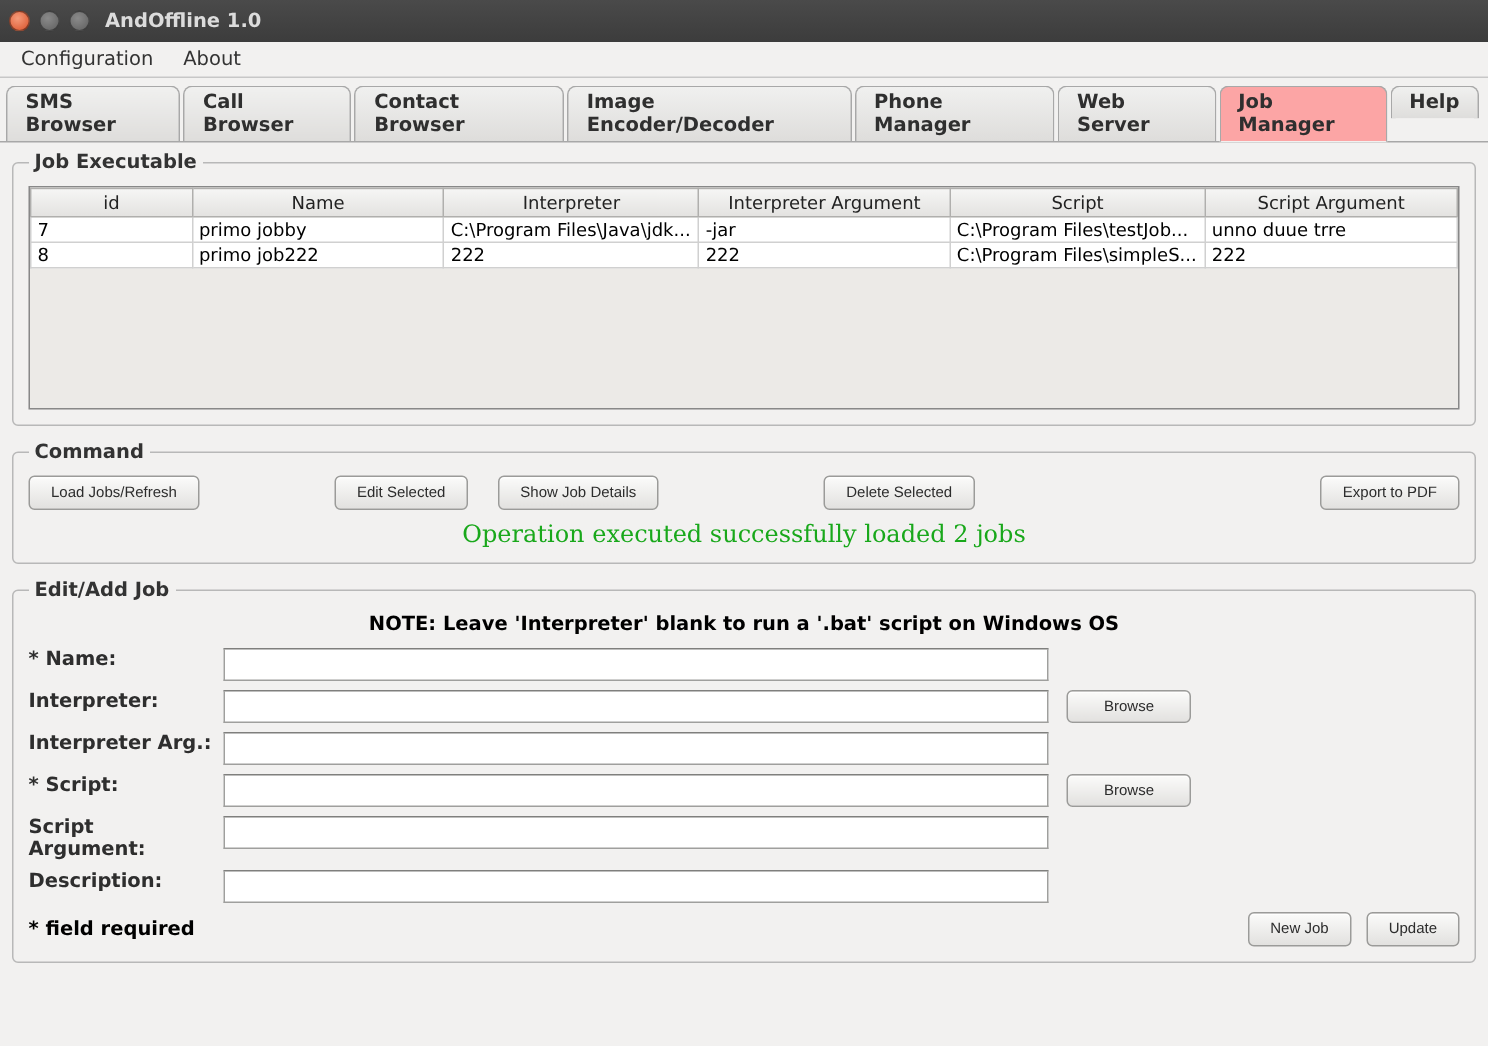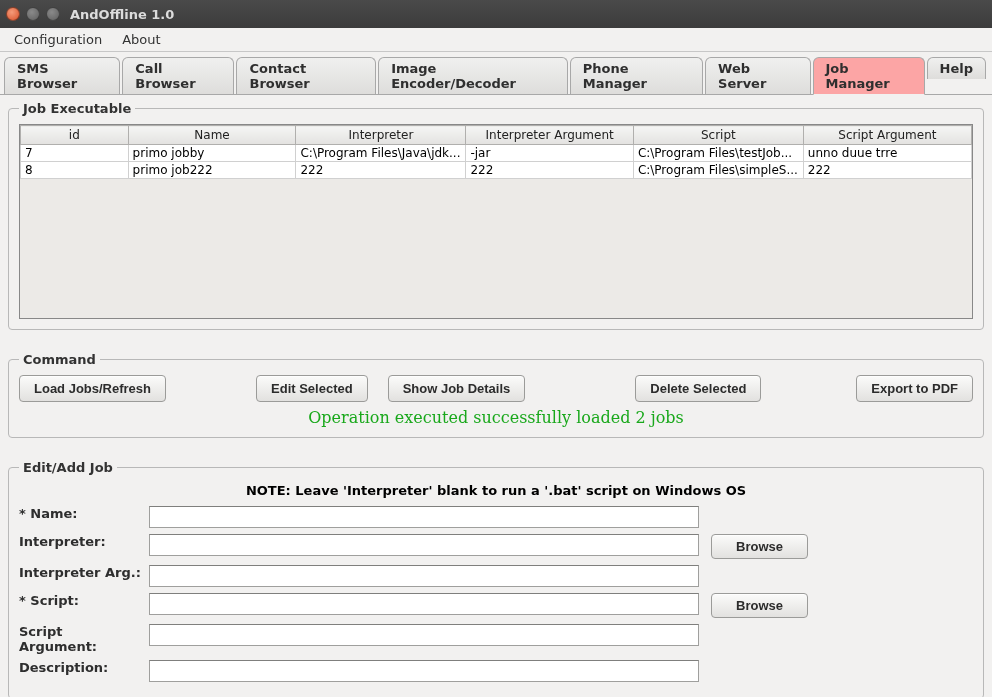--- a/index.html
+++ b/index.html
@@ -76,38 +76,38 @@
   border-bottom: 1px solid #f2f1f0;
   top: 1px;
   z-index: 2;
 }
 .tab-content {
   flex: 1;
   border-top: 1px solid #a8a8a8;
   padding: 6px 8px 8px 8px;
   display: flex;
   flex-direction: column;
-  gap: 22px;
+  gap: 10px;
   overflow: hidden;
 }
 fieldset {
   border: 1px solid #b8b8b8;
   border-radius: 4px;
   padding: 8px 10px 10px 10px;
 }
 legend {
   padding: 0 4px;
   font-size: 13px;
   color: #333;
   font-weight: bold;
 }
 .table-wrap {
   border: 1px solid #888;
   background: #eceae7;
-  height: 195px;
+  height: 149px;
   overflow: auto;
 }
 table { border-collapse: collapse; width: 100%; background: #fff; }
 th {
   background: linear-gradient(to bottom,#f5f5f4,#e3e2e0);
   border: 1px solid #b0afad;
   padding: 2px 4px;
   font-weight: normal;
   font-size: 12px;
   color: #222;
@@ -125,22 +125,22 @@
   display: flex;
   align-items: center;
   gap: 20px;
   flex-wrap: wrap;
 }
 .btn {
   border: 1px solid #9b9b99;
   border-radius: 4px;
   background: linear-gradient(to bottom,#fbfbfa,#e2e1df);
   padding: 5px 14px;
-  font-size: 13px;
-  font-weight: bold;
+  font-size: 10px;
+  font-weight: normal;
   color: #2c2c2c;
   cursor: pointer;
   box-shadow: inset 0 1px 0 rgba(255,255,255,0.7);
 }
 .status-msg {
   width: 100%;
   text-align: center;
   color: #19a81b;
   font-family: Georgia, "DejaVu Serif", serif;
   font-size: 16px;
@@ -301,20 +301,27 @@
       </div>
       <div class="form-row">
         <div class="form-label">Script Argument:</div>
         <input class="text-input" type="text" style="">
       </div>
       <div class="form-row">
         <div class="form-label">Description:</div>
         <input class="text-input" type="text" style="">
       </div>
 
+      <div class="bottom-row">
+        <div class="req-note">* field required</div>
+        <div class="btn-group">
+          <button class="btn">New Job</button>
+          <button class="btn">Update</button>
+        </div>
+      </div>
     </fieldset>
 
     <div class="footer">
       
     </div>
 
   </div>
 </div>
 
 </body></html>

